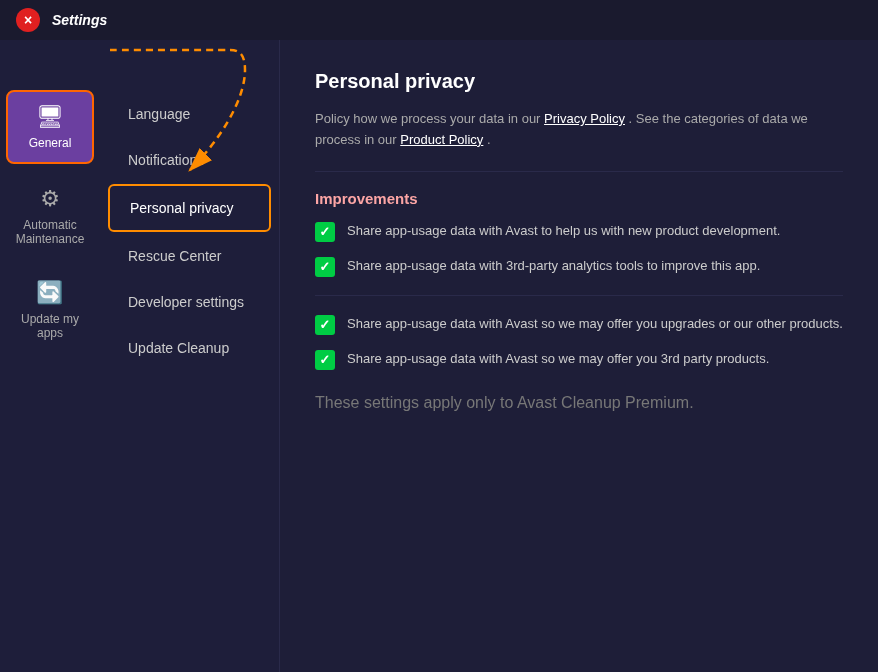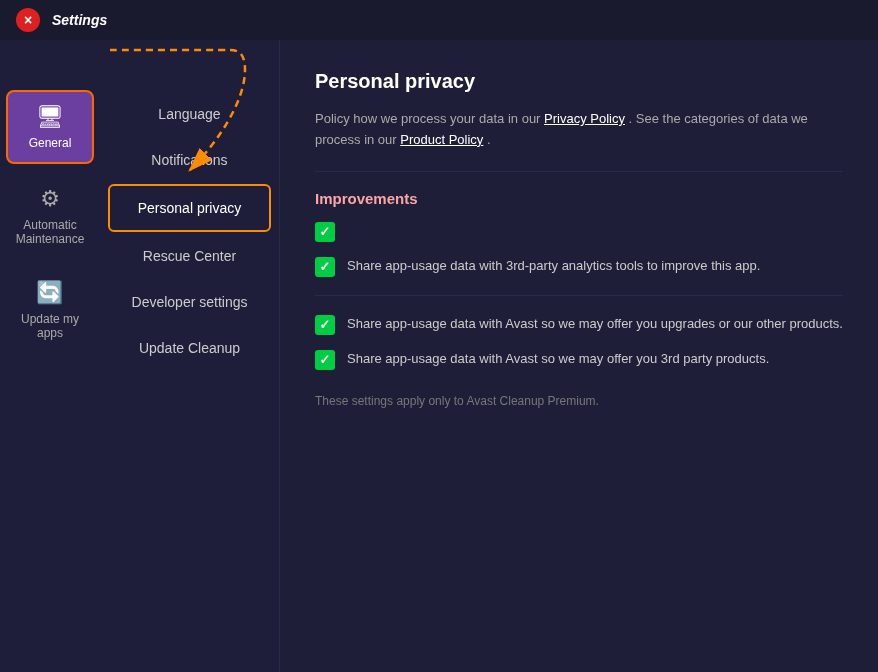--- a/index.html
+++ b/index.html
@@ -58,21 +58,20 @@
       border-right: 1px solid #2a2a4a;
     }
 
     .middle-nav .nav-item {
       padding: 14px 20px;
       color: #ccc;
       font-size: 14px;
       cursor: pointer;
       border-radius: 4px;
       margin: 2px 8px;
-      text-align: center;
     }
 
     .middle-nav .nav-item.active {
       background: transparent;
       border: 2px solid #ff8c00;
       color: white;
       border-radius: 6px;
     }
 
     
@@ -139,21 +138,21 @@
     }
 
     .checkbox-icon::after {
       content: '✓';
       color: white;
       font-size: 13px;
       font-weight: bold;
     }
 
     .footer-note {
-      font-size: 12px;
+      font-size: 16px;
       color: #777;
       margin-top: 24px;
     }
 
     
     .title-bar {
       position: absolute;
       top: 0;
       left: 0;
       right: 0;
@@ -268,20 +267,21 @@
         <span>.</span>
       </p>
 
       <hr class="divider">
 
       <div class="section">
         <h2 class="section-title">Improvements</h2>
 
         <div class="checkbox-item">
           <div class="checkbox-icon"></div>
+          <span>Share app-usage data with Avast to help us with new product development.</span>
         </div>
 
         <div class="checkbox-item">
           <div class="checkbox-icon"></div>
           <span>Share app-usage data with 3rd-party analytics tools to improve this app.</span>
         </div>
       </div>
 
       <hr class="divider">
 

